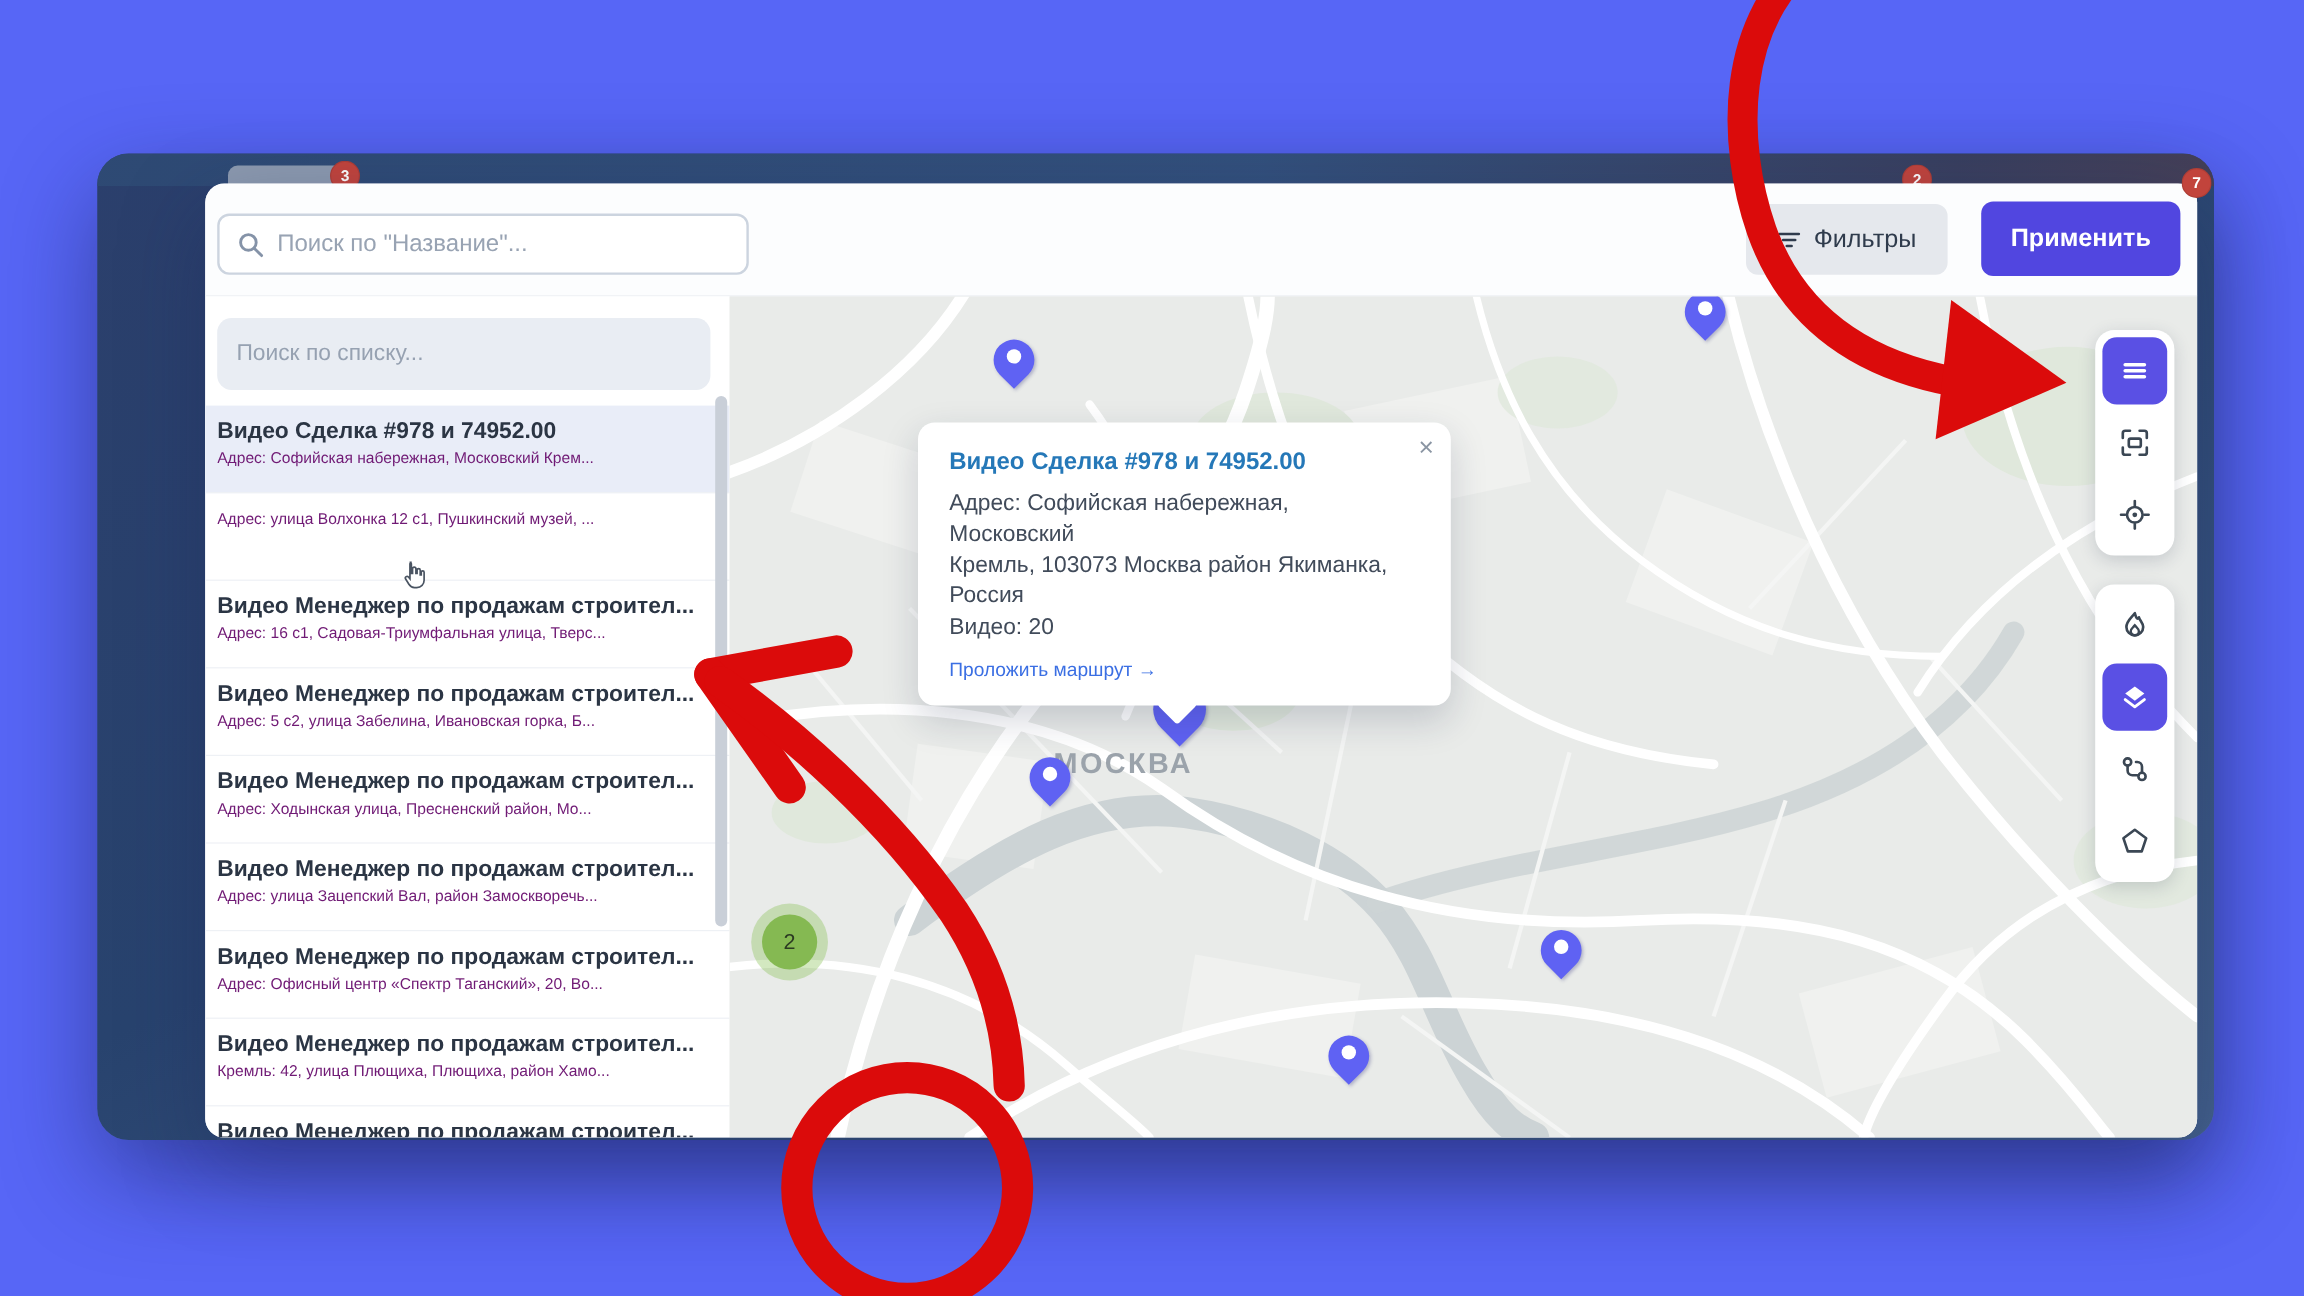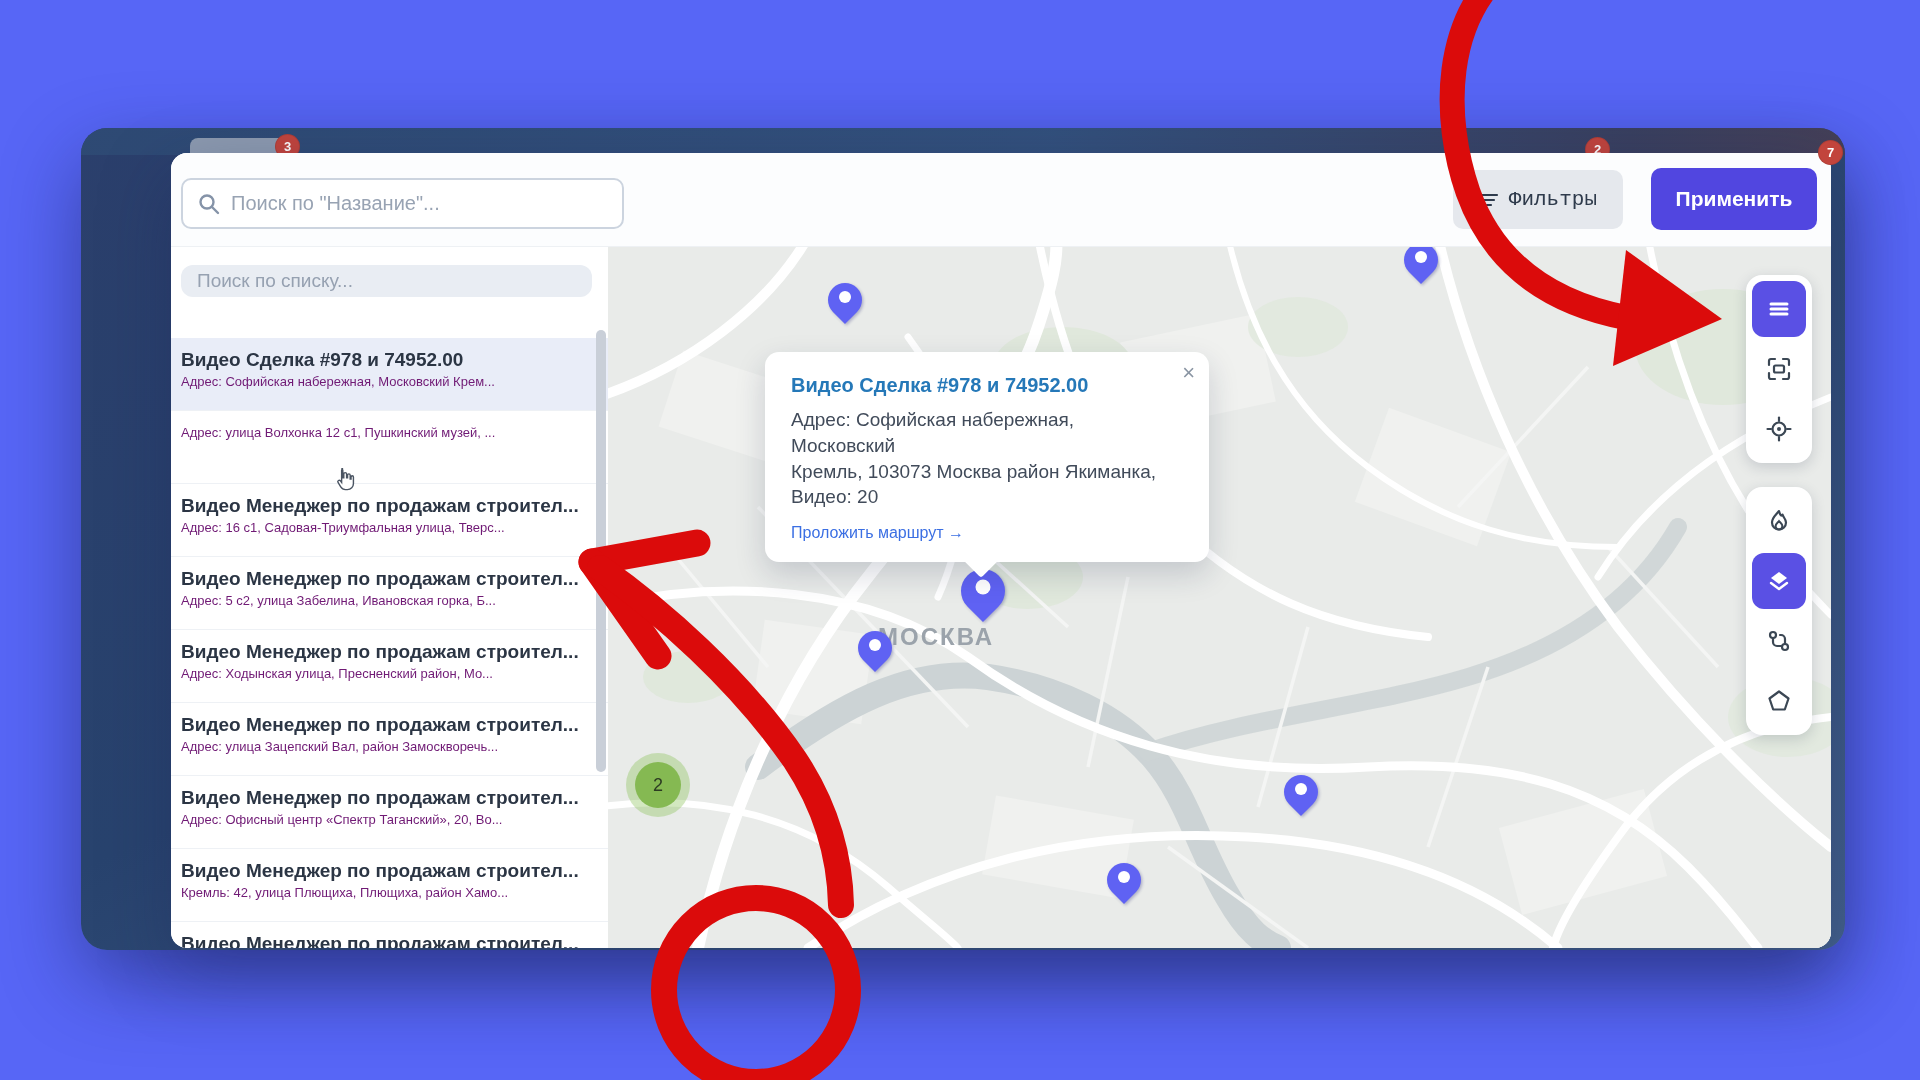--- a/index.html
+++ b/index.html
@@ -56,33 +56,33 @@
   .search-main{
     position:absolute; left:10px; top:25px; width:443px; height:51px;
     background:#fff; border:2px solid #ccd4df; border-radius:10px;
     display:flex; align-items:center; padding:0 14px; gap:10px;
   }
   .search-main .ph{ color:#98a3b3; font-size:20px; }
   .btn-filters{
     position:absolute; right:208px; top:17px; height:59px; padding:0 26px;
     background:#e5e8ed; border-radius:10px; border:none;
     display:flex; align-items:center; gap:10px;
-    font-size:21px; color:#2f3b4c; font-family:Liberation Mono, monospace; font-weight:500;
+    font-size:21px; color:#2f3b4c; font-family:Liberation Sans, sans-serif; font-weight:500;
   }
   .btn-apply{
     position:absolute; right:14px; top:15px; height:62px; width:166px;
     background:#5146e0; border-radius:10px; border:none;
     color:#fff; font-size:21px; font-weight:bold; font-family:inherit;
   }
 
   
   .list-panel{ position:absolute; left:0; top:94px; width:437px; height:701px;
     background:#fff; overflow:hidden; }
   .search-list{
-    position:absolute; left:10px; top:18px; width:411px; height:32px;
+    position:absolute; left:10px; top:18px; width:411px; height:60px;
     background:#e9edf3; border-radius:12px; display:flex; align-items:center; padding:0 16px;
   }
   .search-list .ph{ color:#96a1b1; font-size:19px; }
   .list-items{ position:absolute; left:0; top:91px; right:0; }
   .item{ height:73px; padding:11px 14px 0 10px; border-bottom:1px solid #eef1f5; position:relative; }
   .item.selected{ background:#e9edf8; }
   .item .t{ font-size:19px; font-weight:bold; color:#2b3544; white-space:nowrap; overflow:hidden; }
   .item .a{ font-size:13px; color:#701a75; margin-top:3px; white-space:nowrap; overflow:hidden; }
   .scroll-thumb{ position:absolute; right:2px; top:83px; width:10px; height:442px;
     background:#c9cfd8; border-radius:6px; }
@@ -310,20 +310,21 @@
       <div class="halo"></div>
       <div class="core">2</div>
     </div>
 
     
     <div class="popup">
       <div class="close">×</div>
       <div class="title">Видео Сделка #978 и 74952.00</div>
       <div class="line">Адрес: Софийская набережная, Московский</div>
       <div class="line">Кремль, 103073 Москва район Якиманка,</div>
+      <div class="line">Россия</div>
       <div class="line">Видео: 20</div>
       <a class="route" href="#">Проложить маршрут →</a>
     </div>
 
     
     <div class="tool-card one">
       <button class="tool-btn active">
         <svg width="26" height="26" viewBox="0 0 26 26">
           <line x1="5" y1="8" x2="21" y2="8" stroke="#fff" stroke-width="3" stroke-linecap="round"></line>
           <line x1="5" y1="13" x2="21" y2="13" stroke="#fff" stroke-width="3" stroke-linecap="round"></line>

